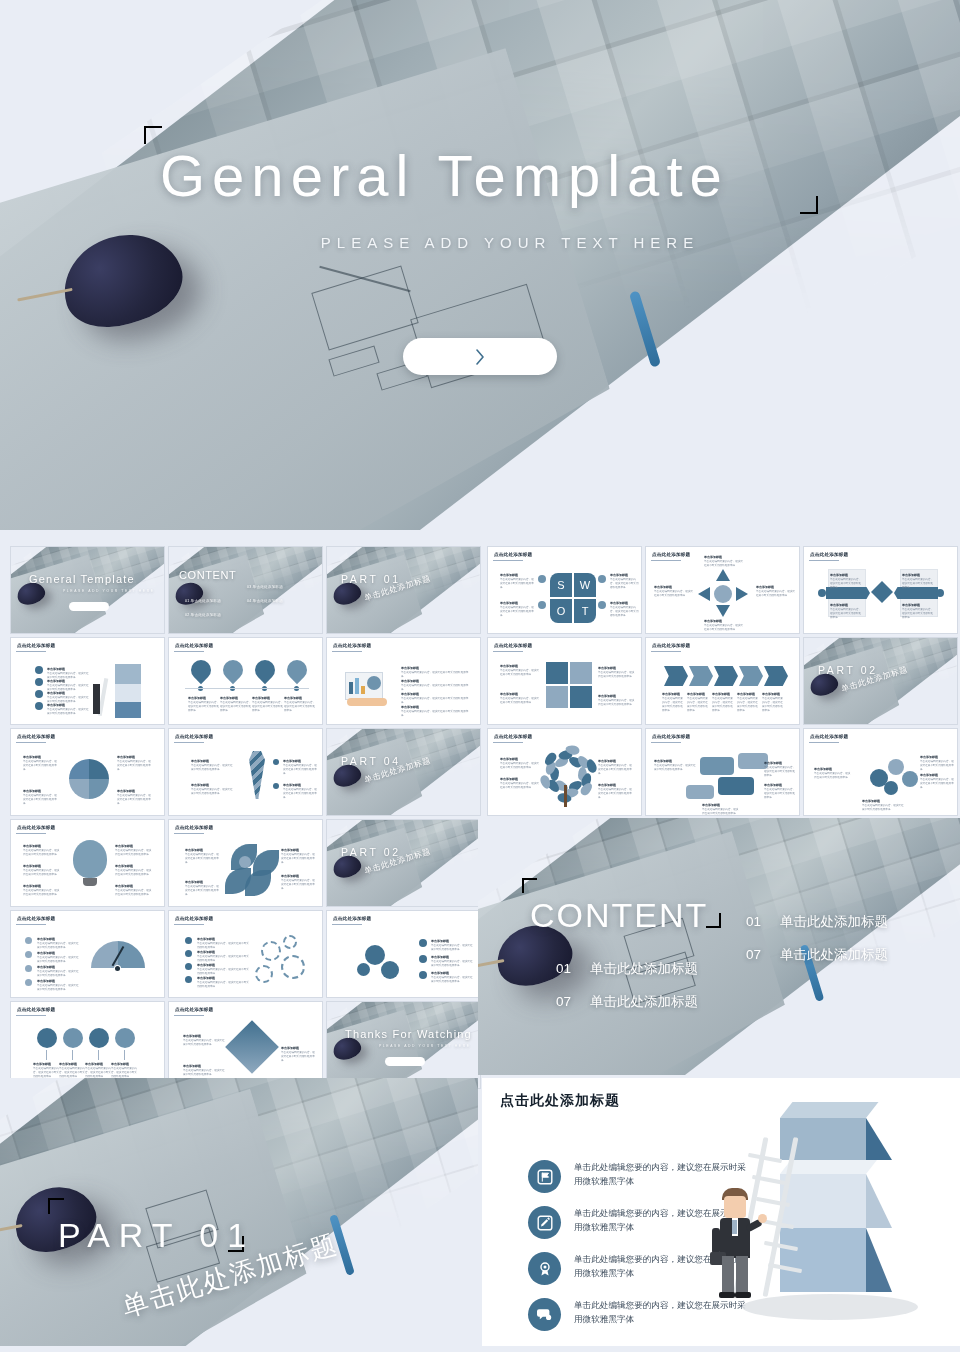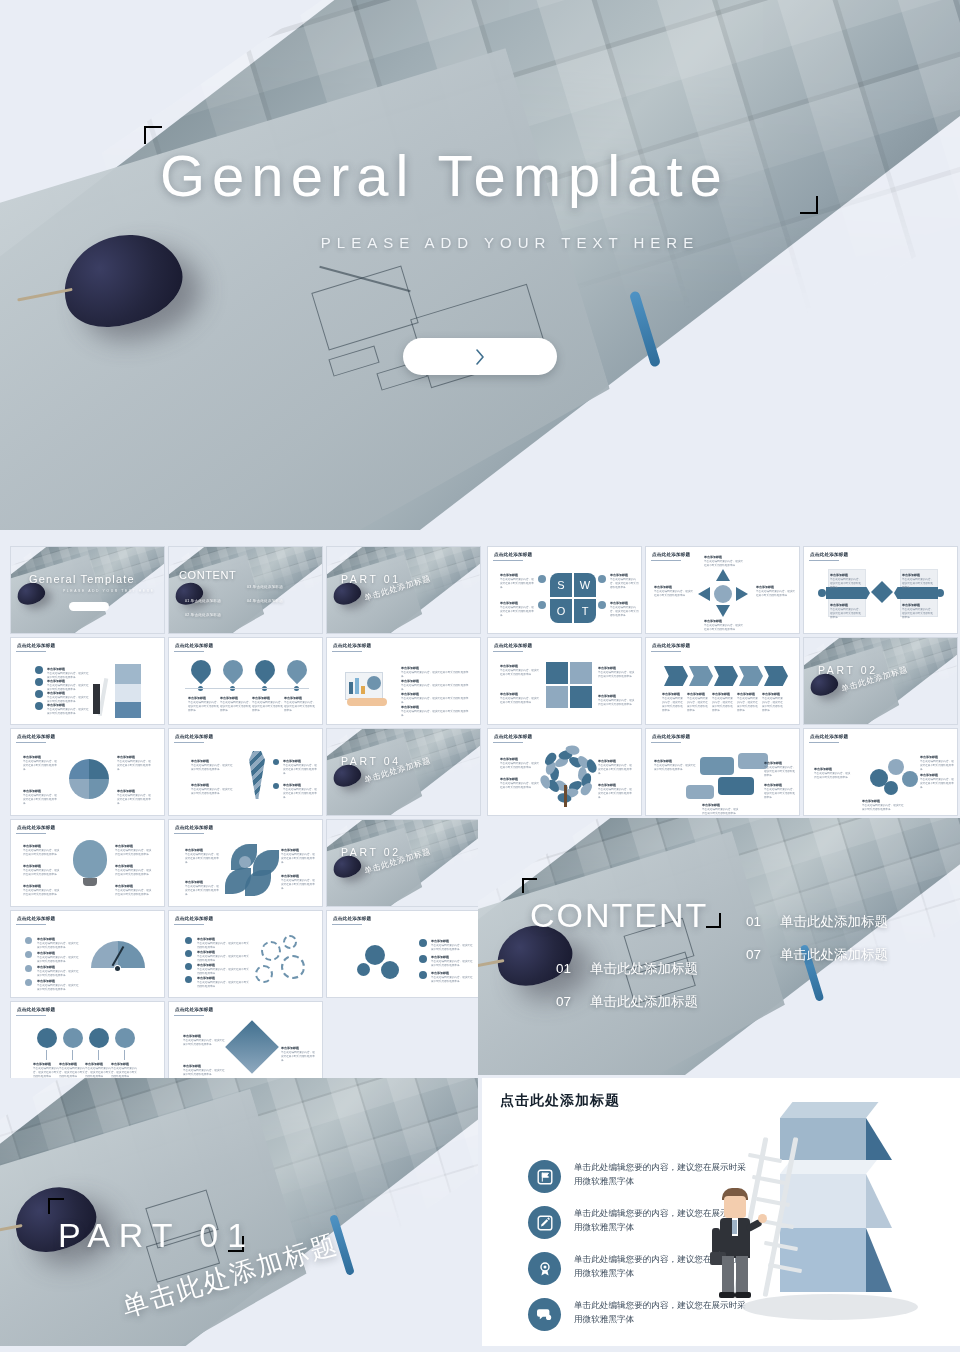--- a/index.html
+++ b/index.html
@@ -450,20 +450,31 @@
       <div class="thumb" style="left:168px;top:1001px;width:155px;height:88px;">
         <div class="t-title">点击此处添加标题</div>
         <div class="t-underline"></div>
         <div style="position:absolute;left:64px;top:26px;width:38px;height:38px;background:linear-gradient(135deg,#41708f,#8fa9bf);transform:rotate(45deg);"></div>
         <div class="t-h" style="position:absolute;left:14px;top:32px;">单击添加标题</div>
         <div class="t-txt" style="position:absolute;left:14px;top:37px;width:42px;">单击此处编辑您要的内容，建议您在展示时采用微软雅黑字体</div>
         <div class="t-h" style="position:absolute;left:14px;top:62px;">单击添加标题</div>
         <div class="t-txt" style="position:absolute;left:14px;top:67px;width:42px;">单击此处编辑您要的内容，建议您在展示时采用微软雅黑字体</div>
         <div class="t-h" style="position:absolute;left:112px;top:44px;">单击添加标题</div>
         <div class="t-txt" style="position:absolute;left:112px;top:49px;width:36px;">单击此处编辑您要的内容，建议您在展示时采用微软雅黑字体</div>
+      </div>
+      <div class="thumb" style="left:326px;top:1001px;width:155px;height:88px;">
+        <div class="mini-photo">
+          <div class="band" style="clip-path:polygon(0% 26%,100% -32%,100% 44%,0% 102%);"></div>
+          <div class="keys" style="clip-path:polygon(0% 26%,100% -32%,100% 44%,0% 102%);"></div>
+          <div class="paper" style="left:-8%;top:24%;width:68%;height:100%;clip-path:polygon(0% 0%,100% -30%,100% 72%,0% 100%);"></div>
+          <div class="sunglass" style="left:6px;top:36px;width:28px;height:21px;box-shadow:5px 6px 9px rgba(60,60,70,.4);"></div>
+        </div>
+        <div class="mini-title" style="left:18px;top:26px;font-size:11px;letter-spacing:1.2px;">Thanks For Watching</div>
+        <div class="mini-title" style="left:52px;top:42px;font-size:3.4px;letter-spacing:1.6px;opacity:.85;">PLEASE ADD YOUR TEXT HERE</div>
+        <div style="position:absolute;left:58px;top:55px;width:40px;height:9px;background:#fff;border-radius:5px;"></div>
       </div>
     </div>
   <div id="thumbRight" class="thumbs" style="left:0;top:0;width:480px;height:1352px;">
       <div class="thumb" style="left:487px;top:546px;width:155px;height:88px;">
         <div class="t-title">点击此处添加标题</div>
         <div class="t-underline"></div>
         <div style="position:absolute;left:62px;top:26px;width:22px;height:24px;background:#41708f;color:#fff;font-size:11px;display:flex;align-items:center;justify-content:center;border-radius:8px 0 0 0;">S</div>
         <div style="position:absolute;left:86px;top:26px;width:22px;height:24px;background:#41708f;color:#fff;font-size:11px;display:flex;align-items:center;justify-content:center;border-radius:0 8px 0 0;">W</div>
         <div style="position:absolute;left:62px;top:52px;width:22px;height:24px;background:#41708f;color:#fff;font-size:11px;display:flex;align-items:center;justify-content:center;border-radius:0 0 0 8px;">O</div>
         <div style="position:absolute;left:86px;top:52px;width:22px;height:24px;background:#41708f;color:#fff;font-size:11px;display:flex;align-items:center;justify-content:center;border-radius:0 0 8px 0;">T</div>

